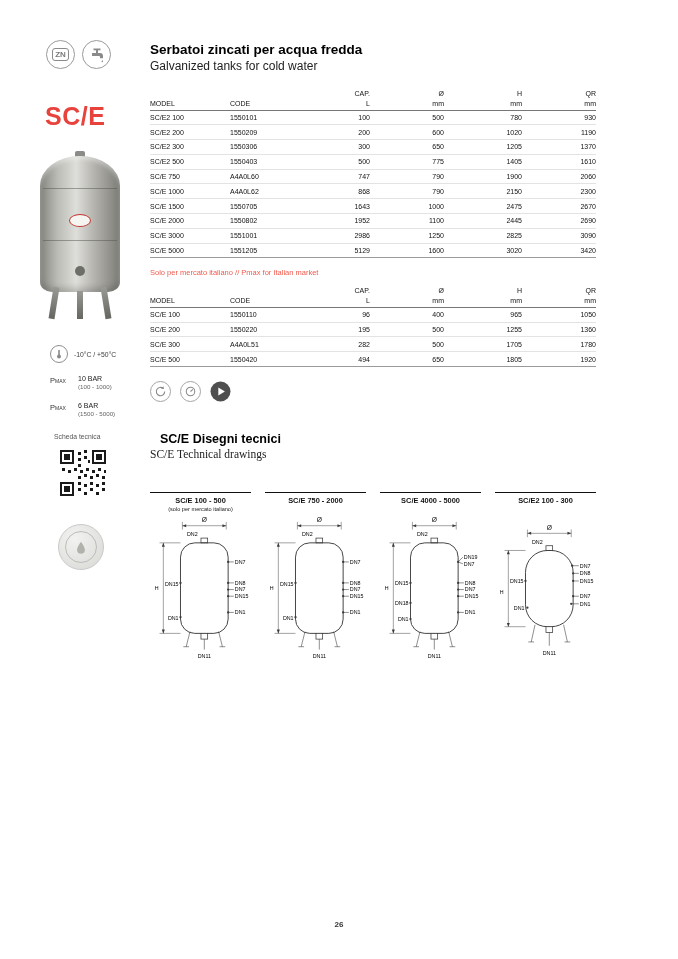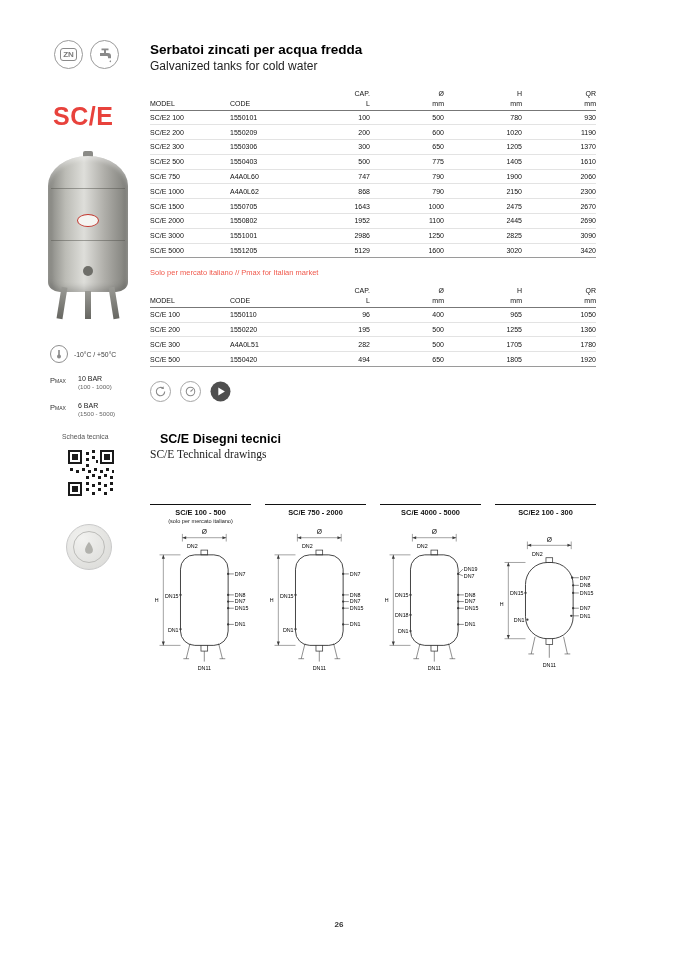--- a/index.html
+++ b/index.html
@@ -1,21 +1,21 @@
 <!DOCTYPE html>
 <html><head>
 <meta charset="utf-8">
 <style>
   * { box-sizing: border-box; }
   html,body { margin:0; padding:0; background:#ffffff; }
   body { font-family: "Liberation Sans", "DejaVu Sans", sans-serif; color:#111; }
   .page { position:relative; width:678px; height:959px; background:#fff; overflow:hidden; }
 
   
-  .sidebar { position:absolute; left:48px; top:40px; width:96px; }
+  .sidebar { position:absolute; left:40px; top:40px; width:96px; }
   .badges { display:flex; gap:7px; margin-left:6px; }
   .badge { width:29px; height:29px; border:1.4px solid #9a9a9a; border-radius:50%;
            display:flex; align-items:center; justify-content:center; }
   .zn-box { border:1px solid #8a8a8a; border-radius:3px; padding:0 2px; font-size:8px;
             font-weight:bold; color:#7a7a7a; line-height:11px; }
   .product-code { margin:33px 0 0 5px; font-size:25px; font-weight:bold; color:#e8423c; letter-spacing:.5px; }
 
   .tank-photo { position:relative; margin-top:20px; margin-left:0; width:80px; height:168px; }
   .tp-cap  { position:absolute; top:0; left:35px; width:10px; height:7px; background:#8b8b87; border-radius:2px; }
   .tp-body { position:absolute; top:5px; left:0; width:80px; height:136px;
@@ -23,21 +23,21 @@
              background:linear-gradient(90deg,#84847f,#bcbcb6 22%,#dededa 45%,#b0afaa 70%,#7d7d78);
              box-shadow: inset 0 3px 4px rgba(255,255,255,.4), inset 0 -4px 6px rgba(0,0,0,.18); }
   .tp-seam { position:absolute; left:4%; width:92%; height:1px; background:rgba(85,85,80,.5); }
   .s1 { top:32px; } .s2 { top:84px; }
   .tp-logo { position:absolute; top:58px; left:29px; width:22px; height:13px; background:#f5f5f2;
              border:1px solid #c2372f; border-radius:50%; }
   .tp-port { position:absolute; bottom:16px; left:35px; width:10px; height:10px; border-radius:50%; background:#6e6e69; }
   .tp-leg  { position:absolute; bottom:0; width:6px; height:32px; background:linear-gradient(#9a9a95,#666661); }
   .l1 { left:11px; transform:rotate(9deg); } .l2 { left:63px; transform:rotate(-9deg); } .l3 { left:37px; height:28px; }
 
-  .spec { display:flex; align-items:flex-start; gap:6px; margin-top:12px; margin-left:2px; font-size:6.8px; color:#3c3c3c; }
+  .spec { display:flex; align-items:flex-start; gap:6px; margin-top:12px; margin-left:10px; font-size:6.8px; color:#3c3c3c; }
   .spec.first { margin-top:26px; align-items:center; }
   .spec-icon { width:18px; height:18px; border:1.2px solid #8f8f8f; border-radius:50%;
                display:flex; align-items:center; justify-content:center; flex:0 0 auto; }
   .pmax-label { width:22px; font-size:7.5px; font-variant:small-caps; color:#333; padding-top:1px; }
   .spec-val   { font-size:7px; color:#222; }
   .spec-range { font-size:6.2px; color:#666; margin-top:1px; }
   .datasheet  { margin:16px 0 0 14px; font-size:6.8px; color:#555; }
   .qr { margin:8px 0 0 18px; width:50px; height:50px; }
   .seal { margin:22px 0 0 18px; width:46px; height:46px; border:1px solid #c9c9c9; border-radius:50%;
           background:radial-gradient(circle at 35% 30%, #f2f2f0, #d8d8d5);
@@ -64,21 +64,21 @@
   table.t2 { margin-top:8px; }
 
   .cert-row { display:flex; gap:9px; margin-top:14px; align-items:center; }
   .cert { width:21px; height:21px; border:1.2px solid #a5a5a5; border-radius:50%;
           display:flex; align-items:center; justify-content:center; }
   .cert.filled { border:none; }
 
   h3 { margin:30px 10px 0; font-size:12.5px; font-weight:bold; color:#000; }
   h4 { margin:2px 0 0; font-size:11.5px; font-weight:normal; color:#222;font-family:Liberation Serif, serif; }
 
-  .panels { display:flex; justify-content:space-between; margin-top:44px; }
+  .panels { display:flex; justify-content:space-between; margin-top:32px; }
   .panel { width:101px; }
   .panel-head { border-top:1.2px solid #111; padding-top:3px; height:18px; }
   .panel-title { font-size:7.4px; font-weight:bold; text-align:center; }
   .panel-sub { font-size:5.6px; text-align:center; margin-top:1px; color:#222; }
   svg.dwg { display:block; margin:4px auto 0; }
   .dwg text { font-family:"Liberation Sans","DejaVu Sans",sans-serif; font-size:5.6px; fill:#000; }
   .dwg text.t7 { font-size:7px; }
   .dwg .tank { fill:none; stroke:#3c3c3c; stroke-width:1; }
   .dwg .fit  { fill:#fff; stroke:#3c3c3c; stroke-width:.8; }
   .dwg .ln   { stroke:#3c3c3c; stroke-width:.6; fill:none; }

